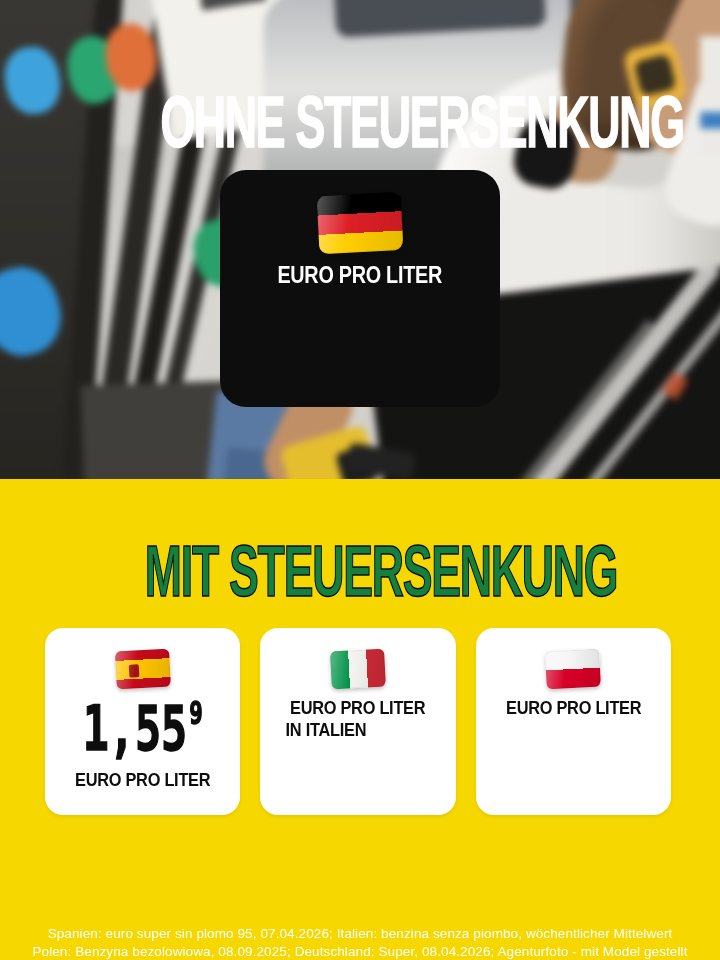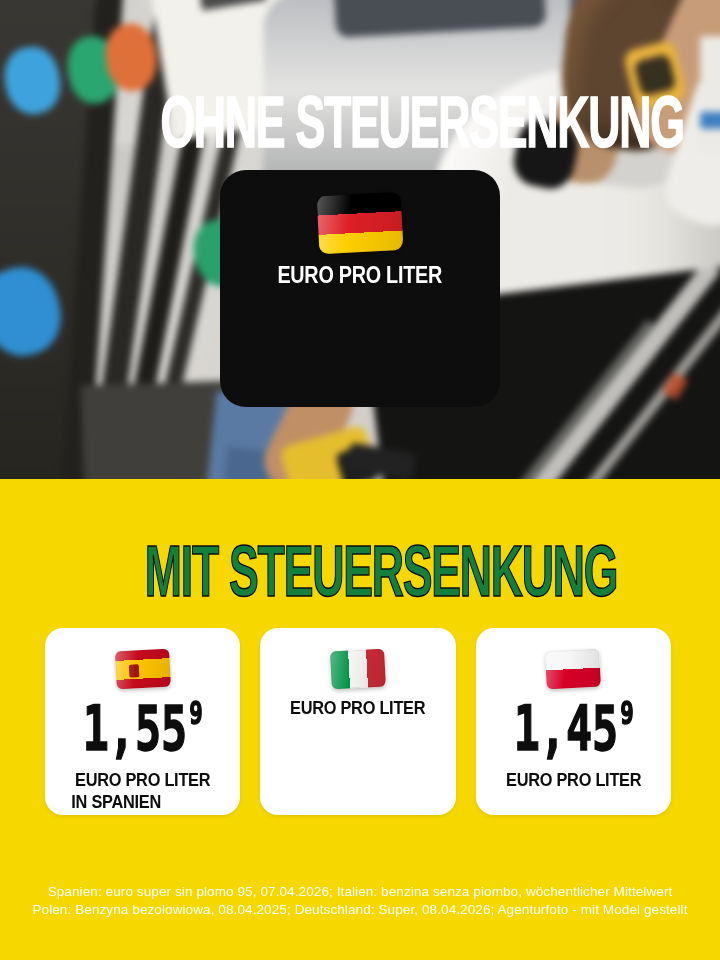--- a/index.html
+++ b/index.html
@@ -94,21 +94,21 @@
   .price-lg .sup{font-size:44px;position:relative;top:-34px;margin-left:4px;}
   .price-sm{margin-top:10px;font-size:62px;color:#0D0D0D;-webkit-text-stroke:1.5px #0D0D0D;}
   .price-sm .sup{font-size:32px;position:relative;top:-26px;margin-left:3px;}
 
   .caption{text-align:left;font-weight:700;white-space:nowrap;}
   .caption .cond{display:inline-block;transform:scaleX(0.86);transform-origin:50% 50%;letter-spacing:-0.3px;}
   .caption-lg{margin-top:10px;color:#fff;font-size:23px;line-height:26px;}
   .caption-sm{margin-top:9px;color:#0D0D0D;font-size:19px;line-height:22px;}
 
   
-  .footnote{position:absolute;left:0;top:404px;width:720px;text-align:center;
+  .footnote{position:absolute;left:0;top:446px;width:720px;text-align:center;
     color:#fff;font-size:13.5px;line-height:17.5px;letter-spacing:.1px;font-weight:400;}
 </style>
 </head>
 <body>
 
 <div class="poster">
 
   <section class="photo-section">
     <div class="photo-layer" aria-hidden="true">
       <div class="ph ph-light"></div>
@@ -184,46 +184,43 @@
       <div class="country-card">
         <div class="flag flag-sm flag-es">
             <span class="emblem"></span>
             <span class="sheen"></span>
           </div>
         <div class="price price-sm">
           <span class="pscale"><span>1,55</span><span class="sup">9</span></span>
         </div>
         <div class="caption caption-sm">
           <div><span class="cond">EURO PRO LITER</span></div>
-          <div><span class="cond">IN SPANIEN</span></div>
         </div>
       </div>
 
       <div class="country-card">
         <div class="flag flag-sm flag-it">
             <span class="sheen"></span>
           </div>
         <div class="caption caption-sm">
           <div><span class="cond">EURO PRO LITER</span></div>
+          <div><span class="cond">IN ITALIEN</span></div>
         </div>
       </div>
 
       <div class="country-card">
         <div class="flag flag-sm flag-pl">
             <span class="sheen"></span>
           </div>
-        <div class="price price-sm">
-          <span class="pscale"><span>1,45</span><span class="sup">9</span></span>
-        </div>
         <div class="caption caption-sm">
           <div><span class="cond">EURO PRO LITER</span></div>
         </div>
       </div>
 
     </div>
 
     <div class="footnote">
       <div>Spanien: euro super sin plomo 95, 07.04.2026; Italien: benzina senza piombo, wöchentlicher Mittelwert</div>
-      <div>Polen: Benzyna bezolowiowa, 08.04.2025; Deutschland: Super, 08.04.2026; Agenturfoto - mit Model gestellt</div>
+      <div>Polen: Benzyna bezolowiowa, 08.09.2025; Deutschland: Super, 08.04.2026; Agenturfoto - mit Model gestellt</div>
     </div>
   </section>
 
 </div>
 
 </body></html>

